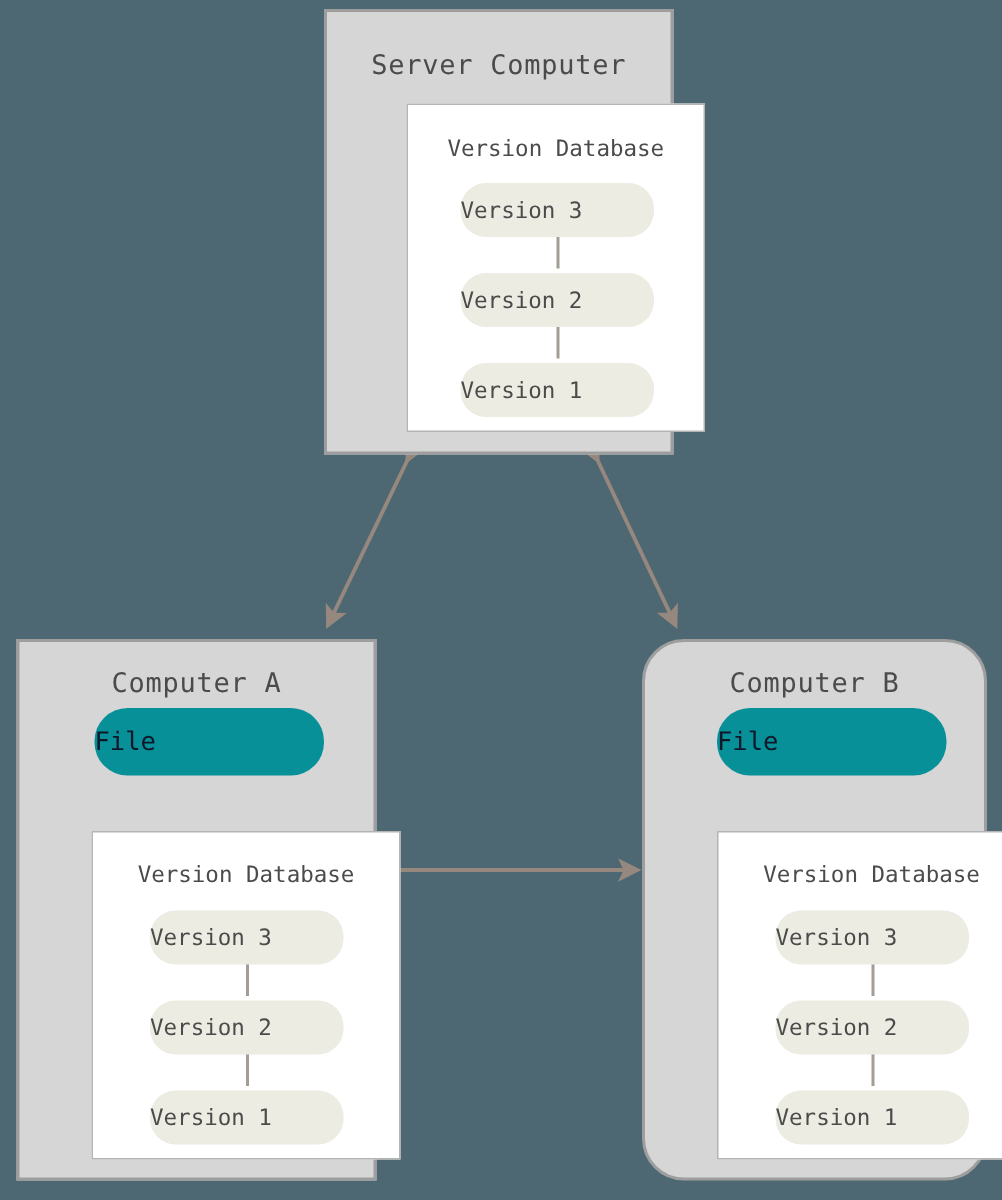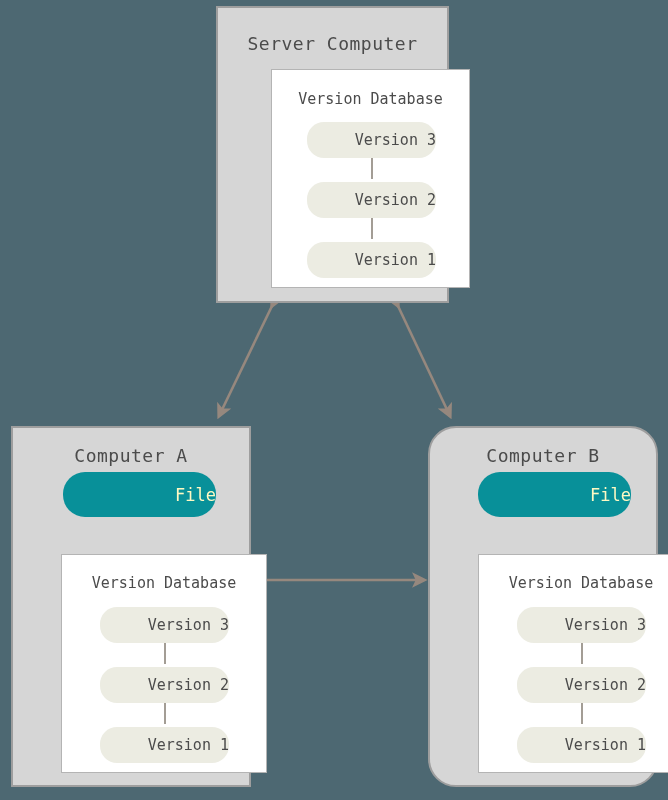--- a/index.html
+++ b/index.html
@@ -54,32 +54,32 @@
     color: #4b4b4b;
     font-size: 15px;
     white-space: nowrap;
   }
 
   
   .pill {
     position: absolute;
     display: flex;
     align-items: center;
-    justify-content: flex-end;
+    justify-content: flex-start;
     box-sizing: border-box;
     white-space: nowrap;
   }
   .pill-version {
     background: #ecece2;
     color: #4b4b4b;
     border-radius: 17px;
   }
   .pill-file {
     background: #089099;
-    color: #fef9c3;
+    color: #0f172a;
     border-radius: 22px;
   }
 
   
   .pill-connector {
     position: absolute;
     width: 2px;
     background: #a39d95;
   }
 

